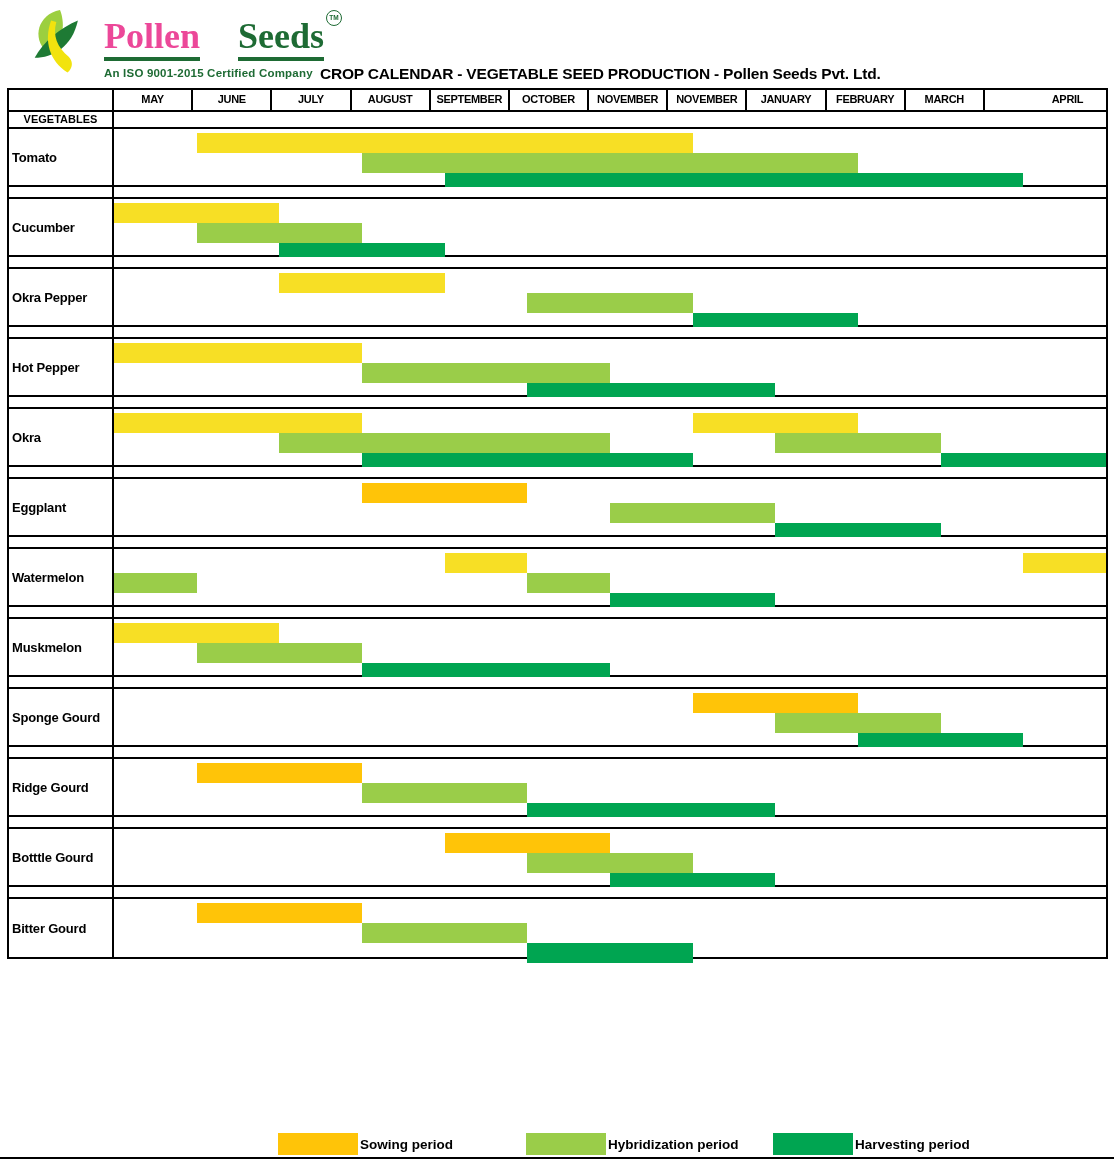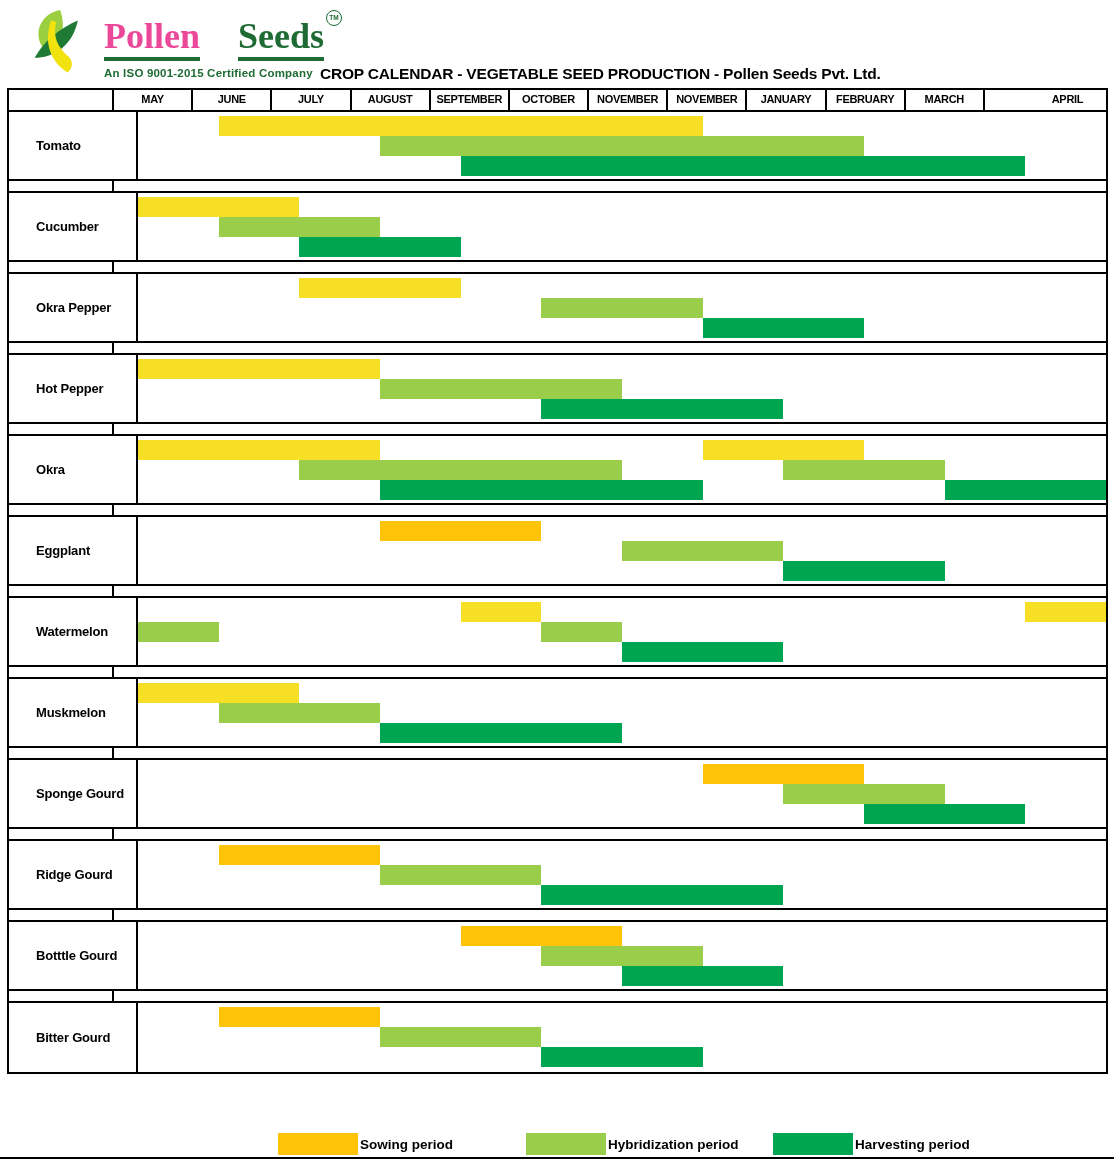--- a/index.html
+++ b/index.html
@@ -47,21 +47,21 @@
     letter-spacing: -0.3px; overflow: hidden;
   }
   .month-cell:last-child { border-right: none; padding-left: 44px; }
   .veg-header-row { display: flex; height: 17px; border-bottom: 2px solid #000; }
   .veg-header-label {
     width: 105px; flex: 0 0 105px; border-right: 2px solid #000;
     font-size: 11px; font-weight: bold; text-align: center; line-height: 15px;
   }
   .veg-header-rest { flex: 1; }
 
-  .veg-row { display: flex; height: 69px; border-bottom: 2px solid #000; padding-left: 24px; }
+  .veg-row { display: flex; height: 58px; border-bottom: 2px solid #000; }
   .spacer-row { display: flex; height: 12px; border-bottom: 2px solid #000; }
   #cal-rows .veg-row:last-child { border-bottom: none; }
   .veg-name {
     width: 105px; flex: 0 0 105px; border-right: 2px solid #000;
     font-size: 13px; font-weight: bold; display: flex; align-items: center;
     padding-left: 3px; letter-spacing: -0.2px;
   }
   .spacer-row .veg-name { font-size: 0; }
   .bar-field { flex: 1; position: relative; background: #fff; }
   .bar { position: absolute; height: 20px; }
@@ -105,20 +105,24 @@
         <div class="month-cell">AUGUST</div>
         <div class="month-cell">SEPTEMBER</div>
         <div class="month-cell">OCTOBER</div>
         <div class="month-cell">NOVEMBER</div>
         <div class="month-cell">NOVEMBER</div>
         <div class="month-cell">JANUARY</div>
         <div class="month-cell">FEBRUARY</div>
         <div class="month-cell">MARCH</div>
         <div class="month-cell">APRIL</div>
       </div>
+    <div class="veg-header-row">
+      <div class="veg-header-label">VEGETABLES</div>
+      <div class="veg-header-rest"></div>
+    </div>
     <div id="cal-rows">
         <div class="veg-row">
           <div class="veg-name">Tomato</div>
           <div class="bar-field">
             <div class="bar lane-sowing" style="left: 8.33333%; width: 50%; background: rgb(247, 223, 37);"></div>
             <div class="bar lane-hybridization" style="left: 25%; width: 50%; background: rgb(154, 205, 73);"></div>
             <div class="bar lane-harvesting" style="left: 33.3333%; width: 58.3333%; background: rgb(0, 165, 81);"></div>
           </div>
         </div>
         <div class="spacer-row">

